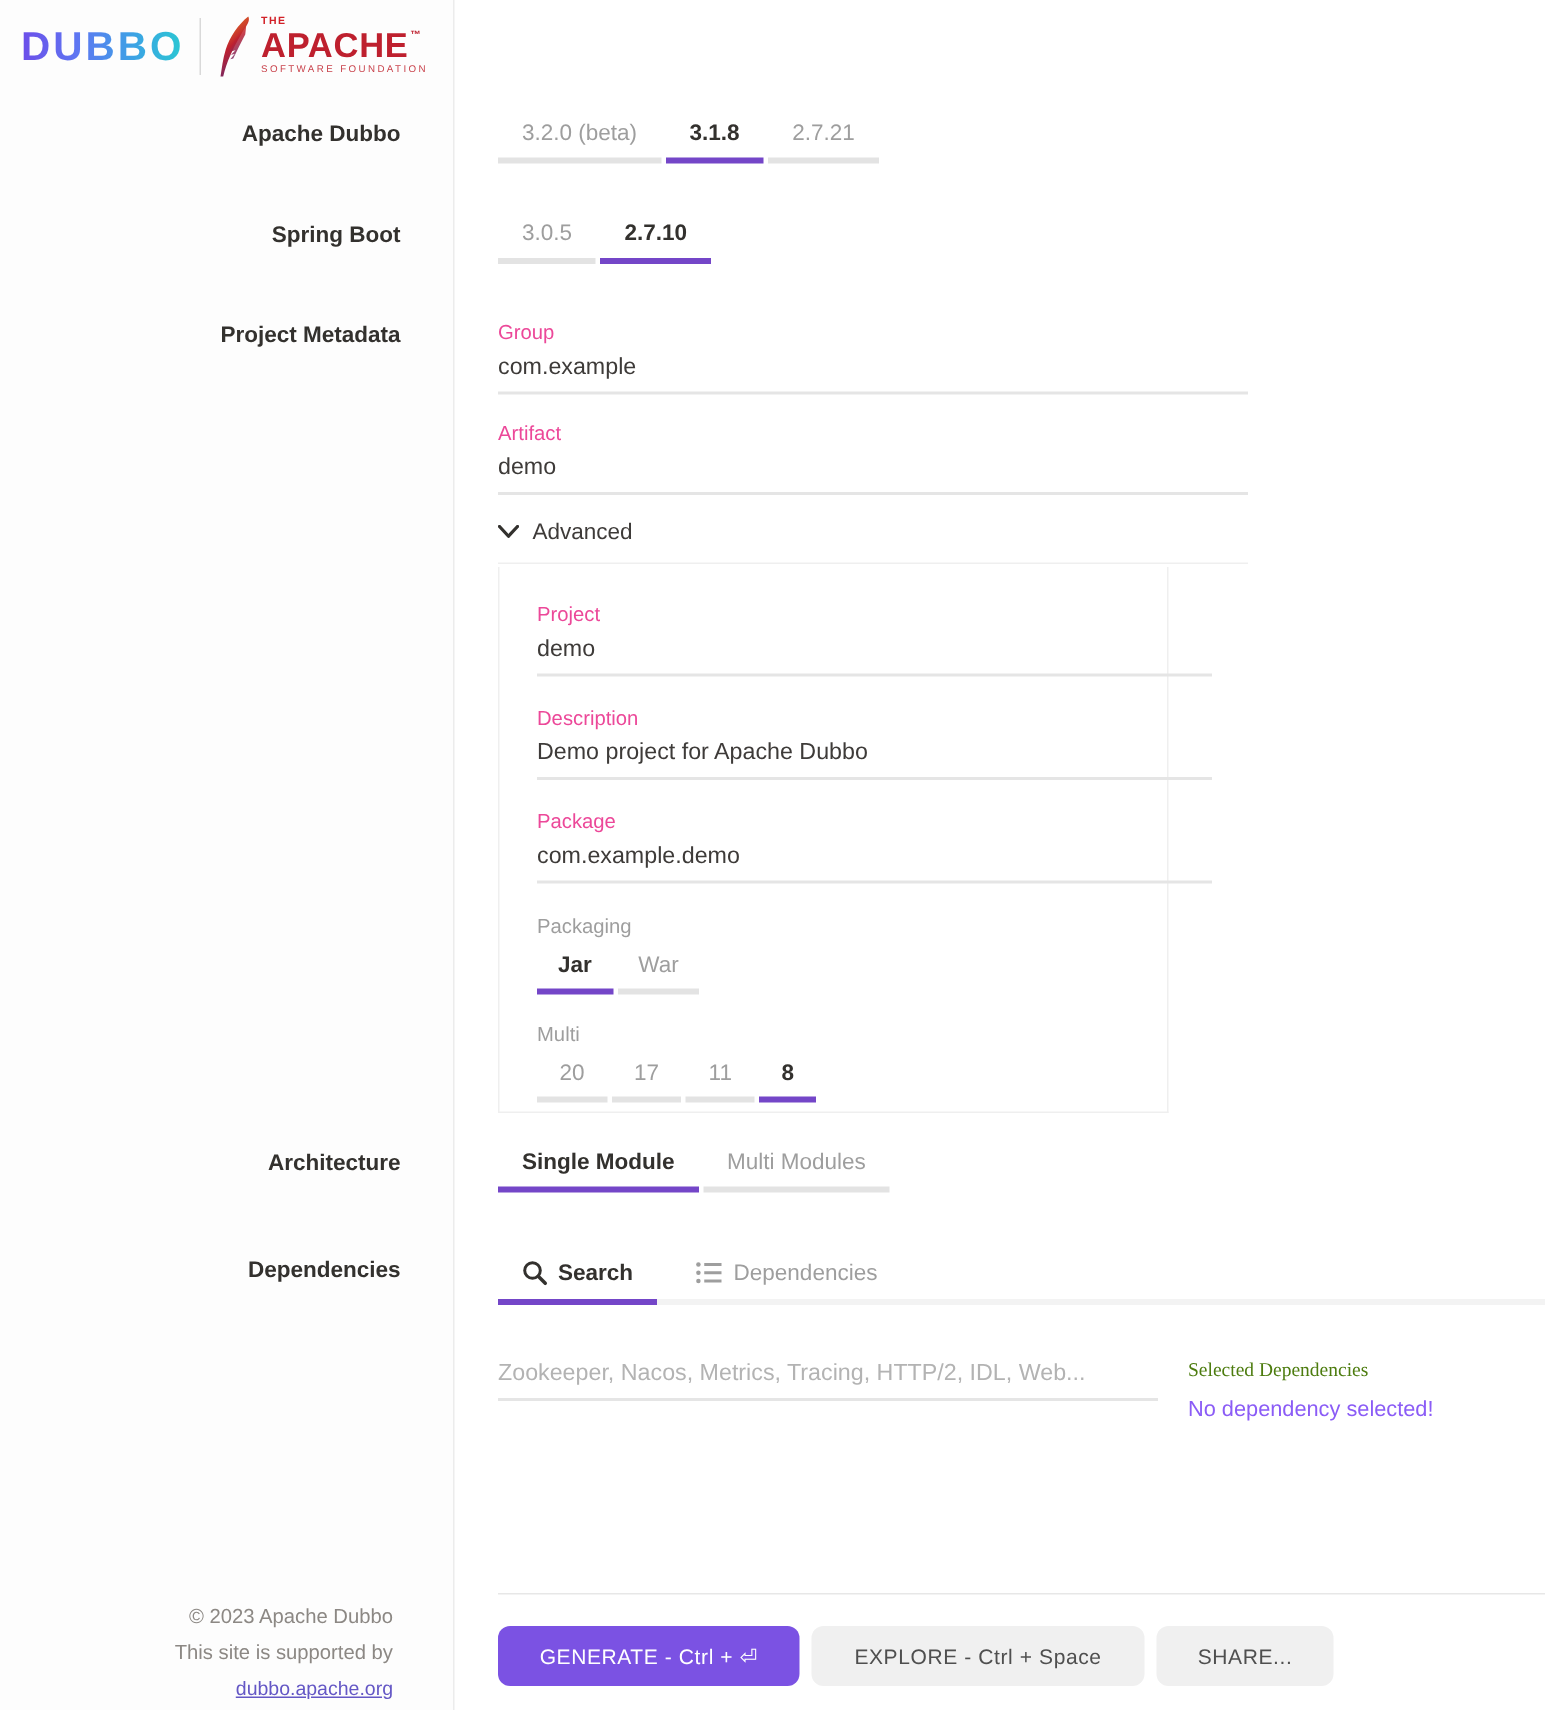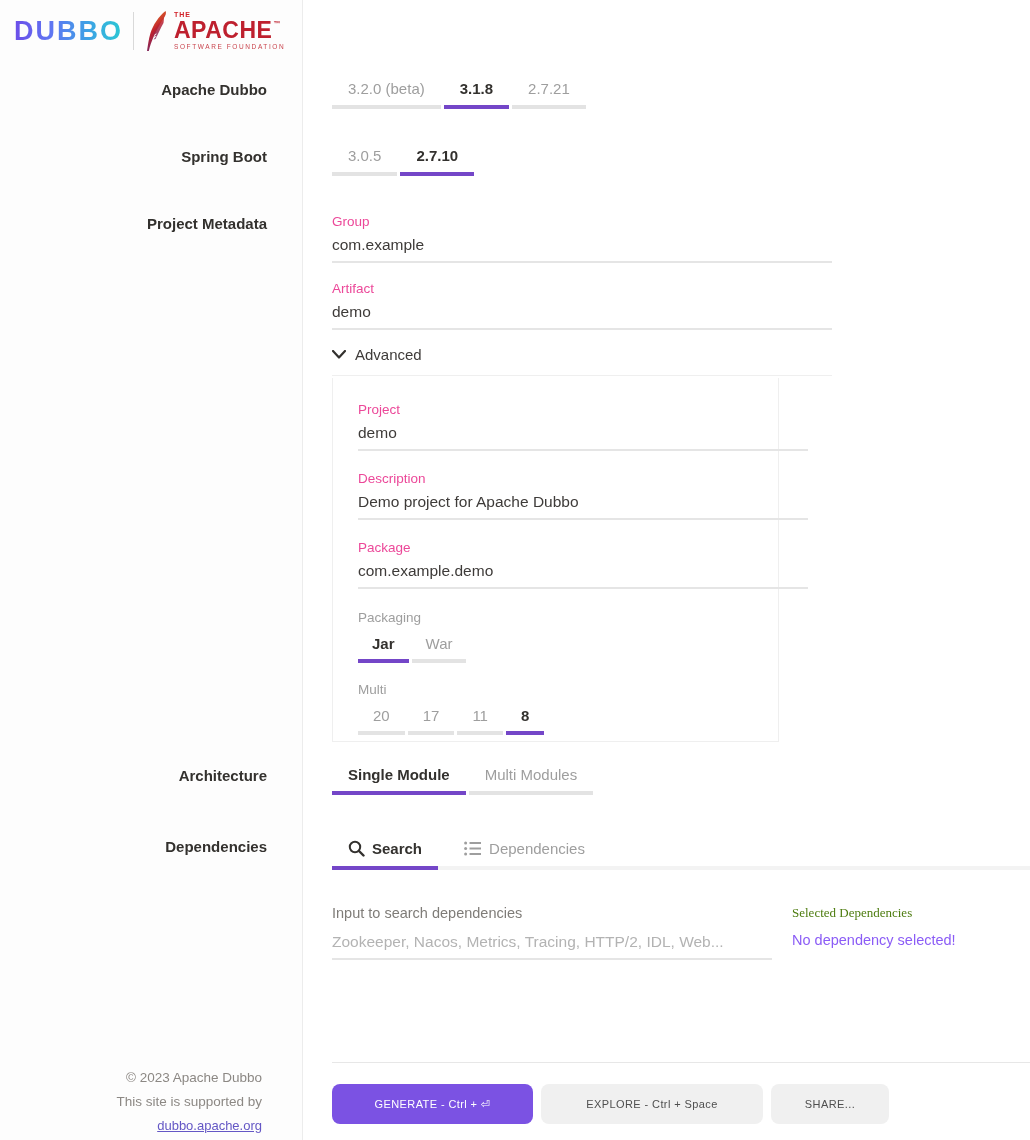--- a/index.html
+++ b/index.html
@@ -54,21 +54,21 @@
 
   
   .dep-tabbar { display:flex; gap:10px; border-bottom:4px solid #F3F3F3; width:698px; }
   .dep-tab { display:flex; align-items:center; gap:7px; padding:7px 16px 9px;
     font-size:15px; color:#9E9E9E; margin-bottom:-4px; border-bottom:4px solid transparent; cursor:pointer; }
   .dep-tab.active { color:#33312E; font-weight:700; border-bottom-color:#7446C8; }
   .dep-tab svg { display:block; }
 
   
   .btn { display:inline-flex; align-items:center; justify-content:center; height:40px;
-    border:none; border-radius:8px; font-size:11px; letter-spacing:0.4px; cursor:pointer;
+    border:none; border-radius:8px; font-size:14px; letter-spacing:0.4px; cursor:pointer;
     font-family:"Liberation Sans", sans-serif; }
   .btn-primary { background:#7B52E3; color:#fff; width:201px; }
   .btn-secondary { background:#F0F0F0; color:#4F4F4F; }
 
   .hr { position:absolute; height:1px; background:#E7E7E7; }
 
   .sel-title { font-size:13px; color:#4d7c0f;font-family:Liberation Serif, serif; }
   .sel-empty { font-size:14.5px; color:#8b5cf6; margin-top:11px; }
 </style>
 </head>
@@ -194,21 +194,20 @@
         <circle cx="1.6" cy="7.5" r="1.5" fill="#9E9E9E"></circle>
           <line x1="5.5" y1="7.5" x2="17" y2="7.5" stroke="#9E9E9E" stroke-width="2"></line>
         <circle cx="1.6" cy="13" r="1.5" fill="#9E9E9E"></circle>
           <line x1="5.5" y1="13" x2="17" y2="13" stroke="#9E9E9E" stroke-width="2"></line>
       </svg>
       <span>Dependencies</span>
     </div>
   </div>
 
   <div class="abs" style="left:332px; top:905px; width:440px;">
-    <div class="field-label" style="font-size:14.5px; color:#7F7C78; margin-bottom:10px;">Input to search dependencies</div>
     <div class="field">
       <input type="text" placeholder="Zookeeper, Nacos, Metrics, Tracing, HTTP/2, IDL, Web..." style="">
     </div>
   </div>
 
   <div class="abs" style="left:792px; top:905px; width:230px;">
     <div class="sel-title">Selected Dependencies</div>
     <div class="sel-empty">No dependency selected!</div>
   </div>
 

